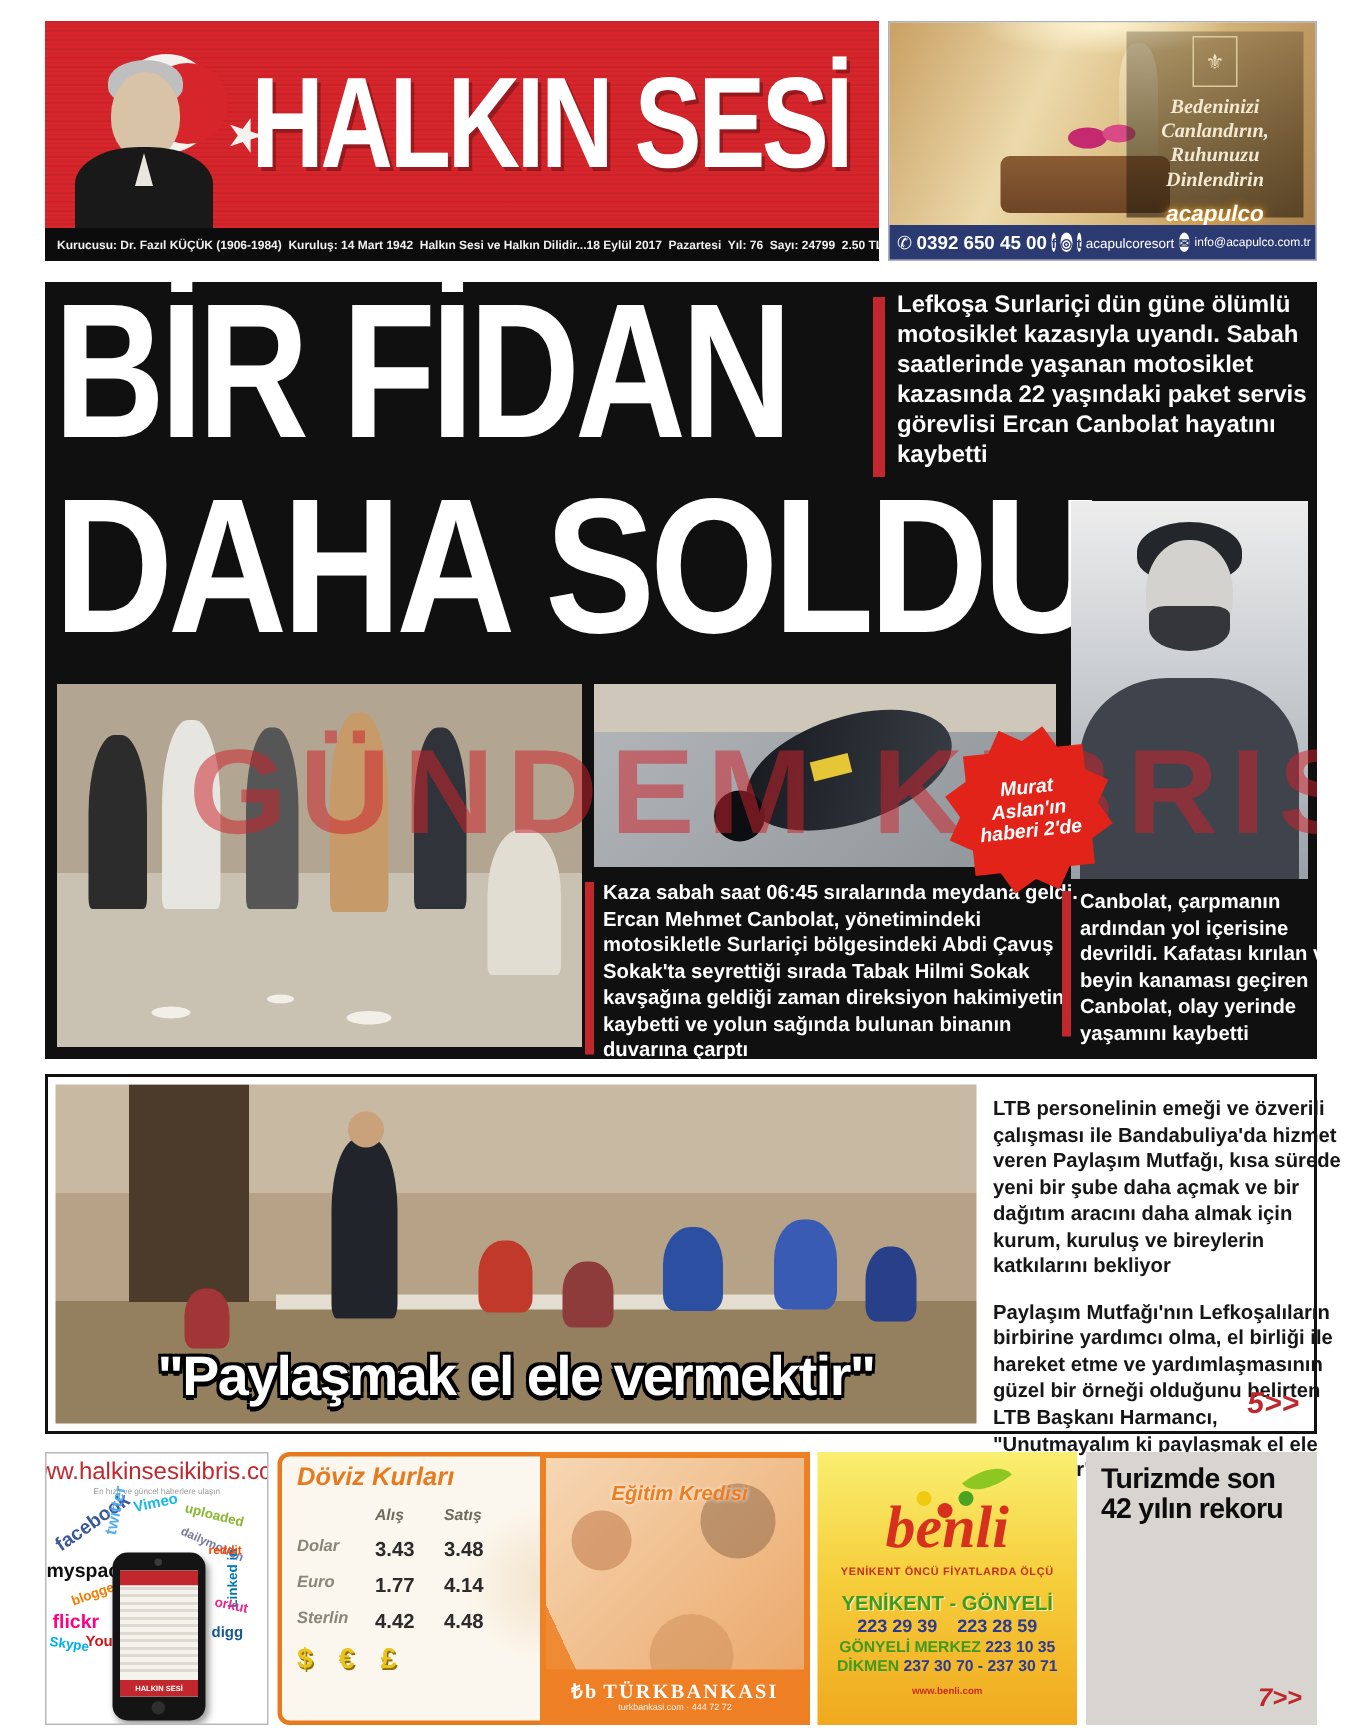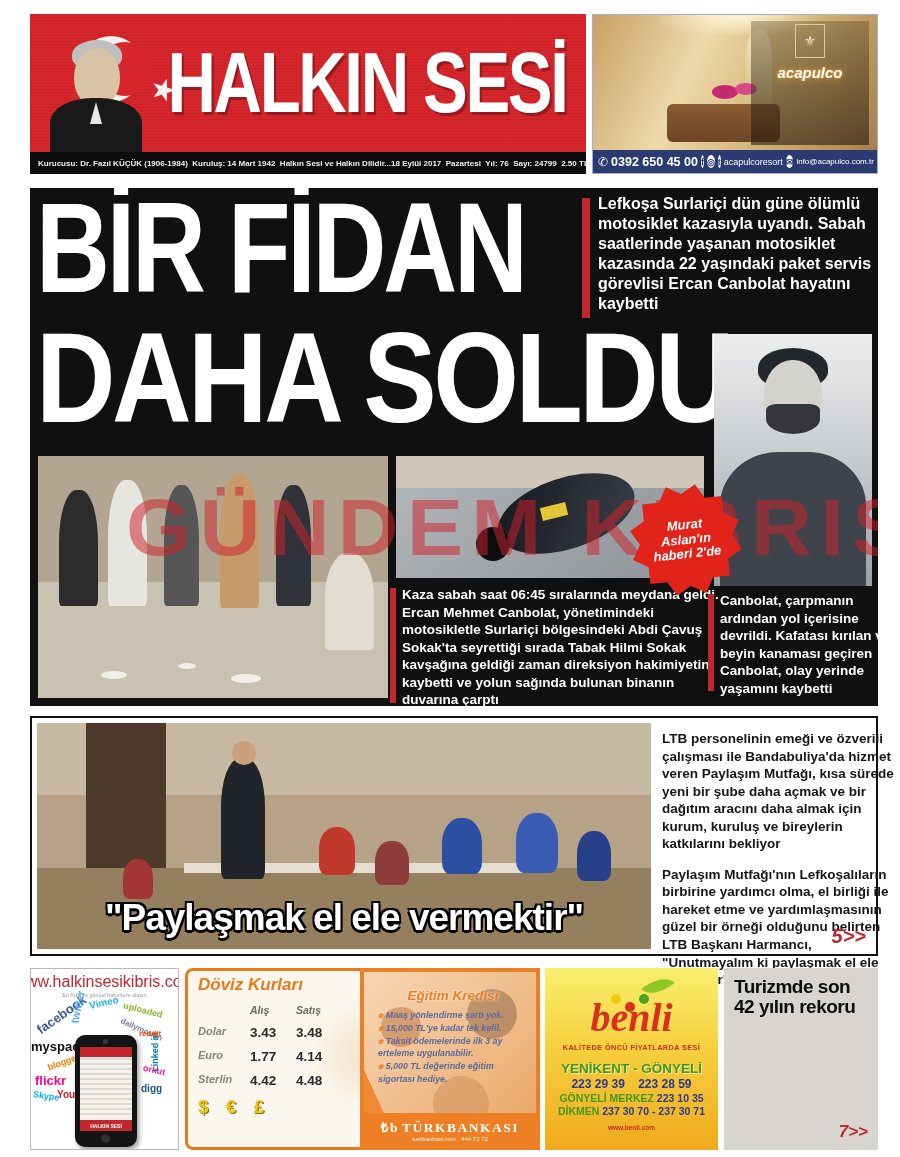--- a/index.html
+++ b/index.html
@@ -184,20 +184,26 @@
 
   <div class="abs spa-ad">
     <div class="spa-photo">
       <div class="spa-glow"></div>
       <div class="spa-curtain"></div>
       <div class="spa-table"></div>
       <div class="spa-pillow1"></div>
       <div class="spa-pillow2"></div>
       <div class="spa-panel">
         <div class="spa-logo">⚜</div>
+        <div class="spa-slogan">
+          <div>Bedeninizi</div>
+          <div>Canlandırın,</div>
+          <div>Ruhunuzu</div>
+          <div>Dinlendirin</div>
+        </div>
         <div class="spa-brand">acapulco</div>
       </div>
     </div>
     <div class="spa-contact">
       <span class="ph-ic">✆</span>
       <span class="ph-no">0392 650 45 00</span>
       <span class="soc-dot">f</span>
       <span class="soc-dot">◎</span>
       <span class="soc-dot">t</span>
       <span class="handle">acapulcoresort</span>
@@ -329,42 +335,36 @@
     <div class="doviz-syms">$ € £</div>
   </div>
 
   <div class="abs bank-ad">
     <div class="bank-kid" style="left:10%;top:20%;width:40px;height:40px;background:#b6693a;"></div>
     <div class="bank-kid" style="left:60%;top:10%;width:50px;height:50px;background:#7e5a3e;"></div>
     <div class="bank-kid" style="left:40%;top:60%;width:56px;height:56px;background:#c98a53;"></div>
     <div class="bank-stripe"></div>
     <div class="bank-content">
       <div class="bank-title">Eğitim Kredisi</div>
-      <div class="bank-bullets">
-        <div class="bank-bullet">Maaş yönlendirme şartı yok.</div>
-        <div class="bank-bullet">15,000 TL'ye kadar tek kefil.</div>
-        <div class="bank-bullet">Taksit ödemelerinde ilk 3 ay erteleme uygulanabilir.</div>
-        <div class="bank-bullet">5,000 TL değerinde eğitim sigortası hediye.</div>
-      </div>
     </div>
     <div class="bank-bar">
       <div class="bank-brand">
         <span class="bank-mark">₺b</span><span>TÜRKBANKASI</span>
       </div>
       <div class="bank-foot">turkbankasi.com · 444 72 72</div>
     </div>
   </div>
 
   <div class="abs benli">
     <div class="benli-leaf"></div>
     <div class="benli-dot" style="left:66px;top:26px;background:#f2c911;"></div>
     <div class="benli-dot" style="left:80px;top:34px;background:#d7301f;"></div>
     <div class="benli-dot" style="left:94px;top:26px;background:#4aa321;"></div>
     <div class="benli-brand">benli</div>
-    <div class="benli-slogan">KALİTEDE ÖNCÜ FİYATLARDA SESİ</div>
+    <div class="benli-slogan">YENİKENT ÖNCÜ FİYATLARDA ÖLÇÜ</div>
     <div class="benli-line1">YENİKENT - GÖNYELİ</div>
     <div class="benli-line2">223 29 39    223 28 59</div>
     <div class="benli-line34">
       <span class="benli-lab">GÖNYELİ MERKEZ</span>
       <span class="benli-val">223 10 35</span>
     </div>
     <div class="benli-line34">
       <span class="benli-lab">DİKMEN</span>
       <span class="benli-val">237 30 70 - 237 30 71</span>
     </div>

